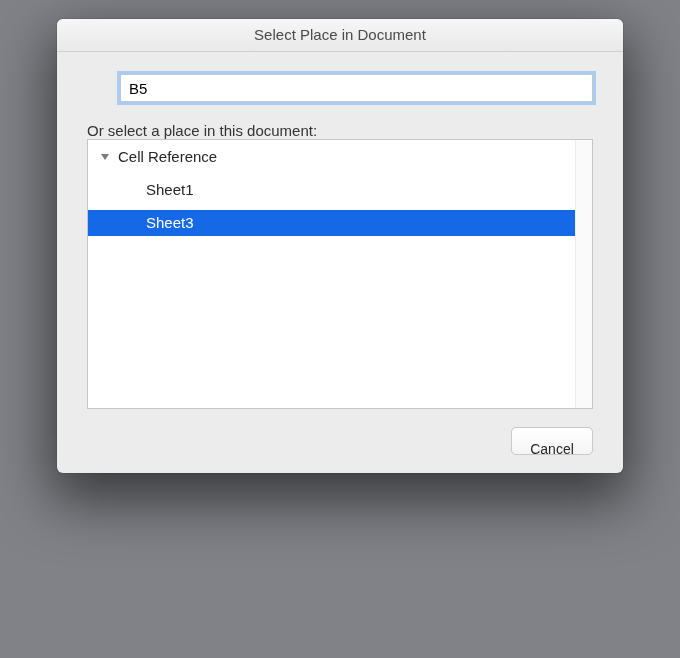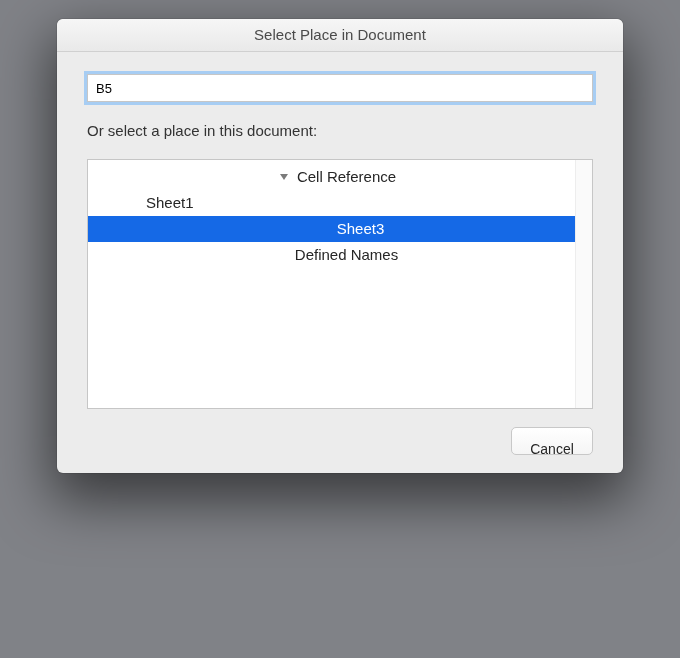--- a/index.html
+++ b/index.html
@@ -42,29 +42,30 @@
   .field-label{
     font-size:15px;
     margin-bottom:8px;
     color:#333;
   }
   .cell-input{
     height:26px;
     border:1px solid #c6c6c6;
     background:#fff;
     padding:0 8px;
-    font-size:13px;
+    font-size:15px;
     font-family:inherit;
     border-radius:0;
     box-shadow:0 0 0 3px #a7cdf3;
     outline:none;
+    margin-left:33px;
   }
   .second-label{
     margin-top:20px;
-    margin-bottom:20px;
+    margin-bottom:0;
   }
   .tree-wrap{
     flex:1;
     border:1px solid #c6c6c6;
     background:#ffffff;
     display:flex;
     flex-direction:row;
     overflow:hidden;
   }
   .tree{
@@ -75,26 +76,25 @@
     line-height:26px;
   }
   .tree-row{
     height:26px;
     display:flex;
     align-items:center;
     padding-left:10px;
     white-space:nowrap;
     cursor:default;
   }
-  .tree-row.level-0{padding-left:10px;justify-content:center;}
-  .tree-row.level-1{padding-left:58px;}
+  .tree-row.level-0{padding-left:10px;}
+  .tree-row.level-1{padding-left:58px;margin-top:7px;}
   .tree-row.selected{
     background:#1569e6;
     color:#ffffff;
-    justify-content:center;
   }
   .disclosure{
     width:14px;height:14px;
     margin-right:6px;
     display:inline-flex;align-items:center;justify-content:center;
   }
   .disclosure svg{display:block}
   .scrollbar-gutter{
     width:16px;
     background:#fafafa;
@@ -150,23 +150,20 @@
           <span>Cell Reference</span>
         </div>
 
         <div class="tree-row level-1">
           <span>Sheet1</span>
         </div>
         <div class="tree-row level-1 selected">
           <span>Sheet3</span>
         </div>
 
-        <div class="tree-row level-0" style="padding-left:30px">
-          <span>Defined Names</span>
-        </div>
 
       </div>
       <div class="scrollbar-gutter"></div>
     </div>
 
     <div class="button-row">
       <button class="btn">Cancel</button>
     </div>
 
   </div>

